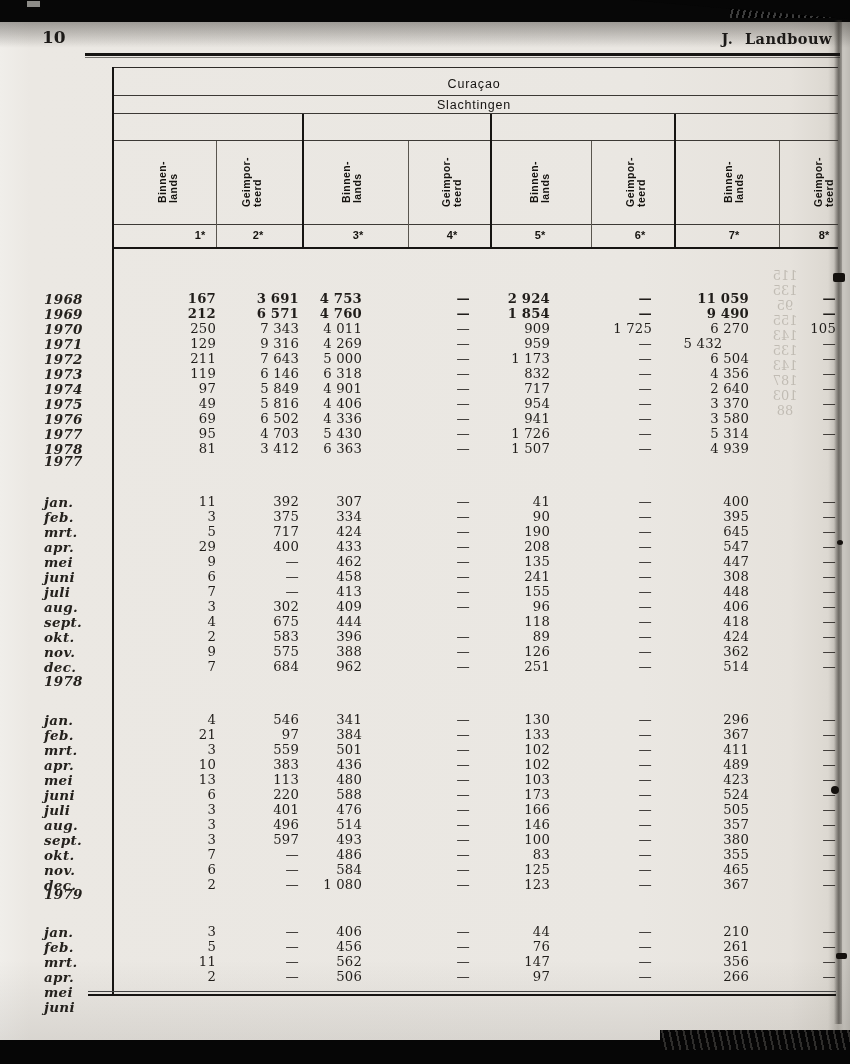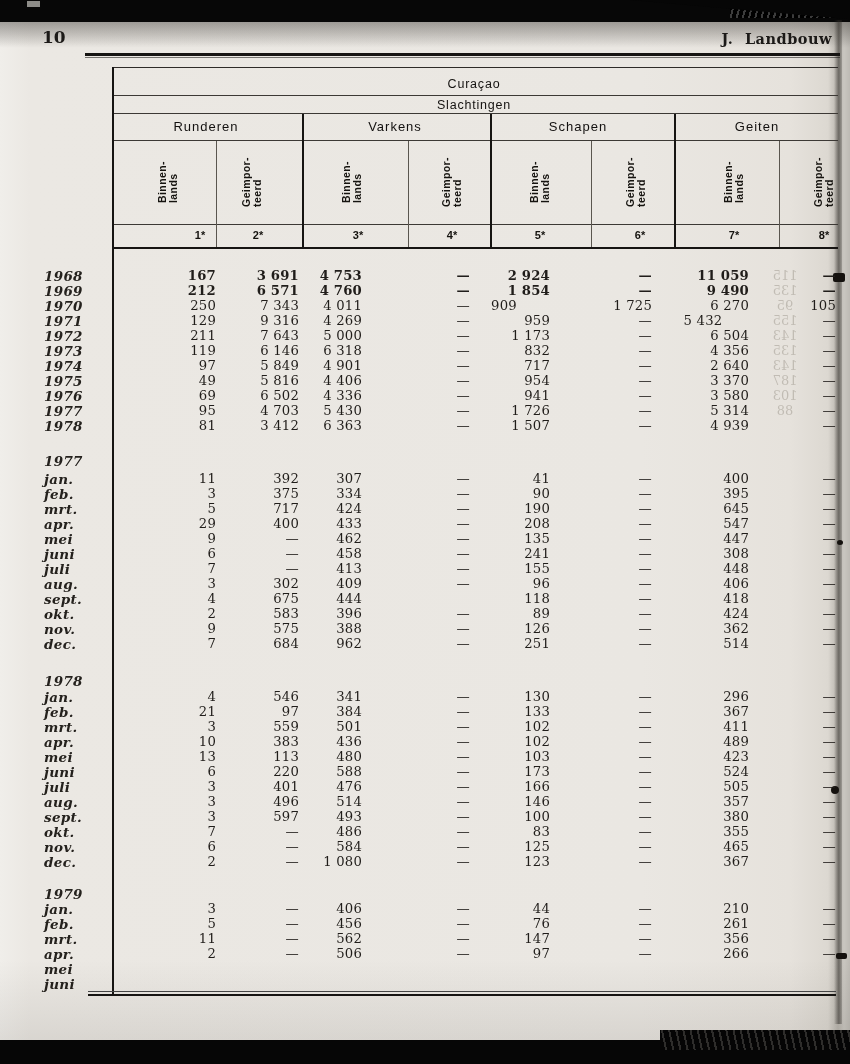--- a/index.html
+++ b/index.html
@@ -33,21 +33,21 @@
   .title{position:absolute;left:112px;width:724px;text-align:center;
         font:400 12.5px "Liberation Sans",sans-serif;color:#141210;letter-spacing:.8px;}
   .group-label{position:absolute;top:0;width:140px;text-align:center;
         font:400 13px "Liberation Sans",sans-serif;color:#131110;letter-spacing:1px;}
   .vwrap{position:absolute;top:0;width:80px;height:82px;display:flex;align-items:center;justify-content:center;}
   .vtext{transform:rotate(-90deg);font:700 10.5px "Liberation Sans",sans-serif;color:#15130f;
         white-space:pre-line;line-height:11px;letter-spacing:.4px;text-align:left;}
   .colnum{position:absolute;top:0;width:60px;text-align:center;
         font:700 11px "Liberation Sans",sans-serif;color:#15130f;}
   
-  .row{position:absolute;left:0;width:828px;height:15px;}
+  .row{position:absolute;left:0;width:828px;height:15px;margin-top:23px;}
   .cell{position:absolute;top:0;width:92px;text-align:right;white-space:nowrap;
         font:400 13.2px "DejaVu Serif",serif;color:#201d1a;letter-spacing:.2px;}
   .row.bold .cell{font-weight:700;}
   .rlabel{position:absolute;left:44px;top:0;font:700 13.5px "DejaVu Serif",serif;
         font-style:italic;color:#24211d;letter-spacing:.3px;white-space:nowrap;}
   .block-year{position:absolute;left:44px;font:700 13.5px "DejaVu Serif",serif;
         font-style:italic;color:#24211d;letter-spacing:.3px;}
   
   .ghost{position:absolute;width:60px;text-align:center;transform:scaleX(-1);
         font:400 13px "DejaVu Serif",serif;color:#a49e94;opacity:.55;filter:blur(.4px);}
@@ -91,26 +91,20 @@
   <div class="vr" style="left:490px;top:114px;width:2px;height:134px;"></div>
   <div class="vr" style="left:674px;top:114px;width:2px;height:134px;"></div>
   <div class="vr" style="left:216px;top:141px;width:1px;height:106px;background:#5a564f;"></div>
   <div class="vr" style="left:408px;top:141px;width:1px;height:106px;background:#5a564f;"></div>
   <div class="vr" style="left:591px;top:141px;width:1px;height:106px;background:#5a564f;"></div>
   <div class="vr" style="left:779px;top:141px;width:1px;height:106px;background:#5a564f;"></div>
 
   <div class="title" style="top:77px;">Curaçao</div>
   <div class="title" style="top:98px;">Slachtingen</div>
 
-  <div id="groups" style="position:absolute;left:0;top:119px;width:850px;height:20px;">
-      <div class="group-label" style="left: 136px;">Runderen</div>
-      <div class="group-label" style="left: 325px;">Varkens</div>
-      <div class="group-label" style="left: 508px;">Schapen</div>
-      <div class="group-label" style="left: 687px;">Geiten</div>
-    </div>
   <div id="vlabels" style="position:absolute;left:0;top:141px;width:850px;height:82px;">
       <div class="vwrap" style="left: 128px;">
         <div class="vtext">Binnen-
 lands</div>
       </div>
       <div class="vwrap" style="left: 212px;">
         <div class="vtext">Geimpor-
 teerd</div>
       </div>
       <div class="vwrap" style="left: 312px;">
@@ -171,21 +165,21 @@
         <span class="cell" style="left: 560px;">—</span>
         <span class="cell" style="left: 657px;">9 490</span>
         <span class="cell" style="left: 744px;">—</span>
       </div>
       <div class="row" style="top: 298px;">
         <span class="rlabel">1970</span>
         <span class="cell" style="left: 124px;">250</span>
         <span class="cell" style="left: 207px;">7 343</span>
         <span class="cell" style="left: 270px;">4 011</span>
         <span class="cell" style="left: 378px;">—</span>
-        <span class="cell" style="left: 458px; text-align: center;">909</span>
+        <span class="cell" style="left: 458px;">909</span>
         <span class="cell" style="left: 560px;">1 725</span>
         <span class="cell" style="left: 657px;">6 270</span>
         <span class="cell" style="left: 744px;">105</span>
       </div>
       <div class="row" style="top: 313px;">
         <span class="rlabel">1971</span>
         <span class="cell" style="left: 124px;">129</span>
         <span class="cell" style="left: 207px;">9 316</span>
         <span class="cell" style="left: 270px;">4 269</span>
         <span class="cell" style="left: 378px;">—</span>

